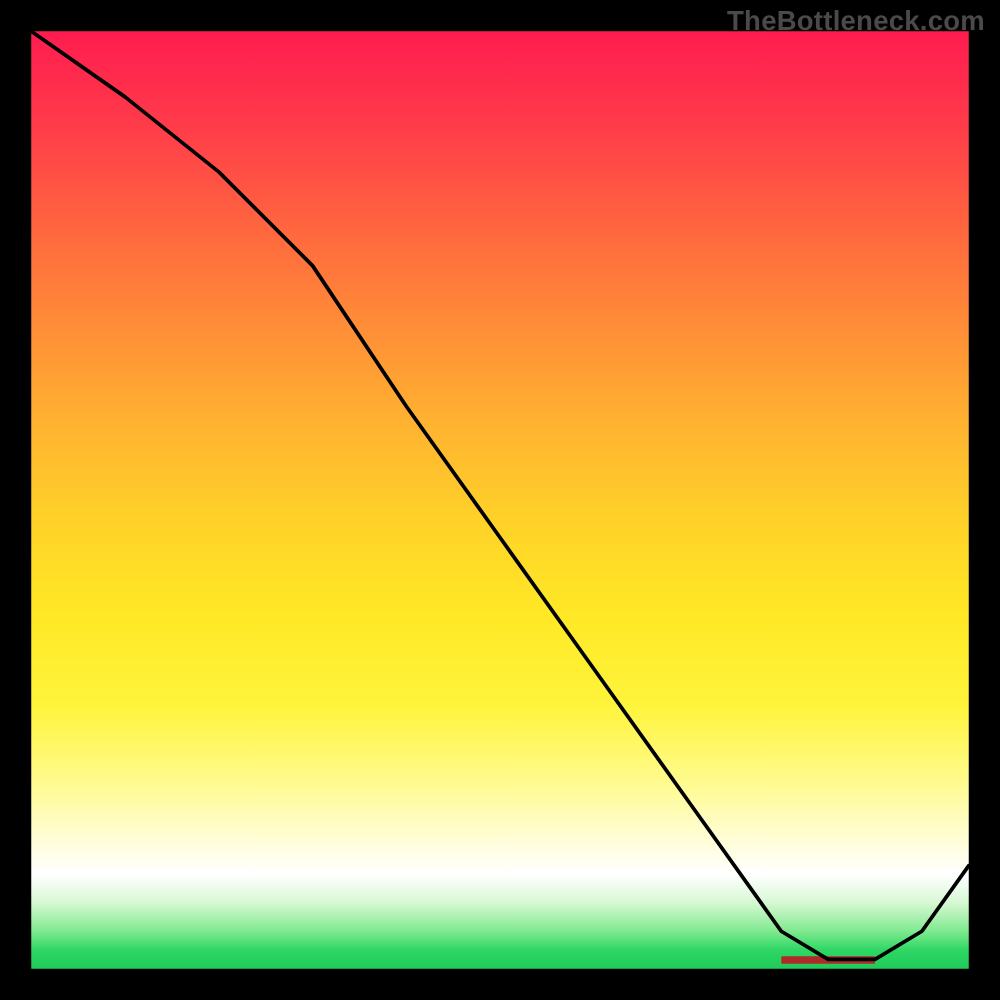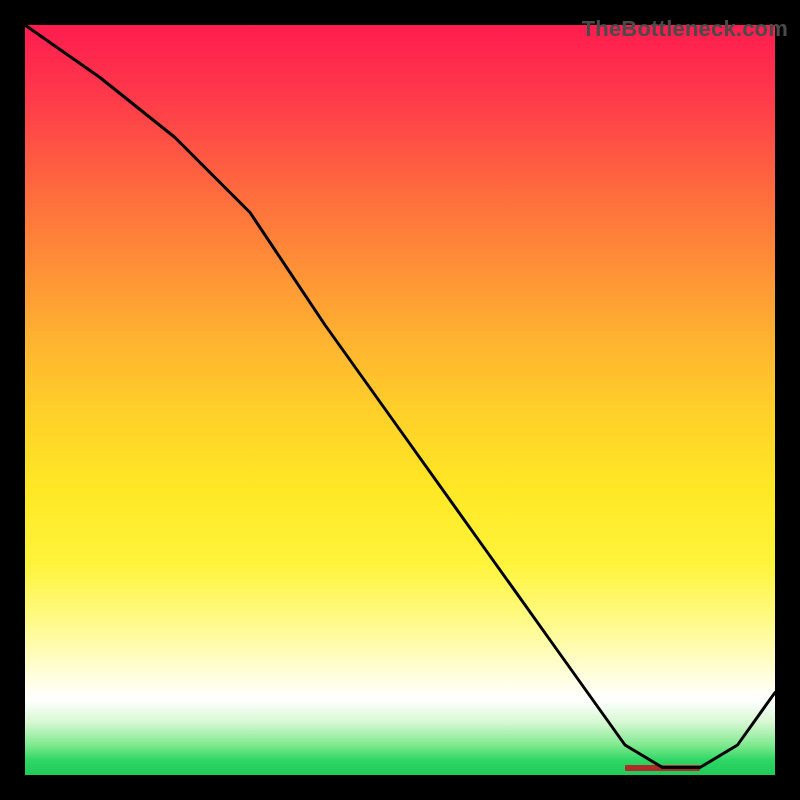--- a/index.html
+++ b/index.html
@@ -6,21 +6,21 @@
     margin: 0;
     padding: 0;
     width: 800px;
     height: 800px;
     background: #000;
     font-family: Arial, Helvetica, sans-serif;
     overflow: hidden;
   }
   .watermark {
     position: absolute;
-    top: 16px;
+    top: 4px;
     right: 12px;
     color: #4a4a4a;
     font-size: 22px;
     font-weight: bold;
     letter-spacing: 0.2px;
     z-index: 10;
   }
   .frame {
     position: absolute;
     left: 25px;

